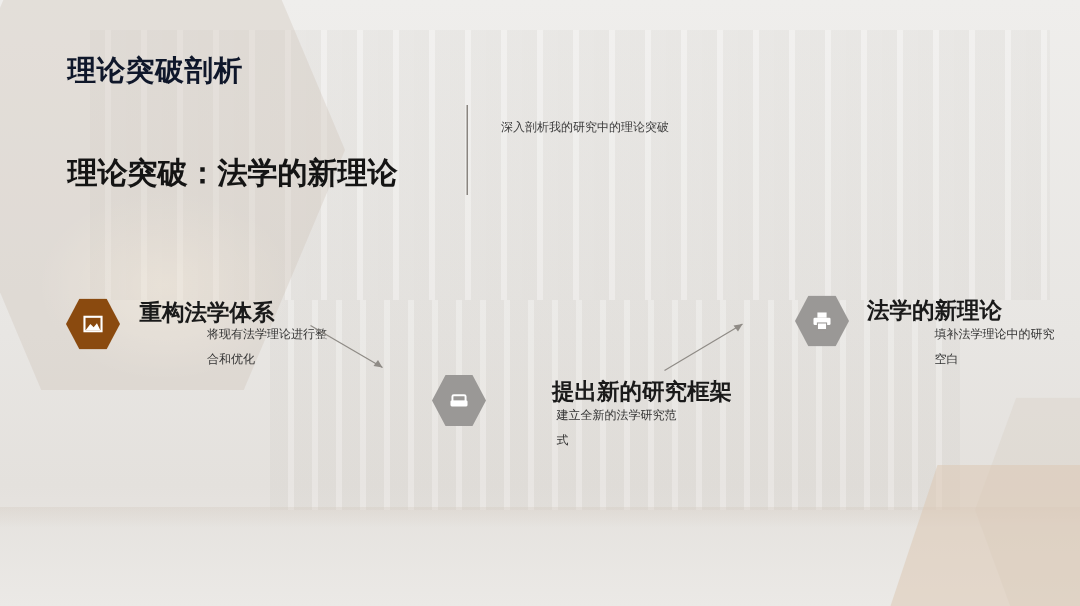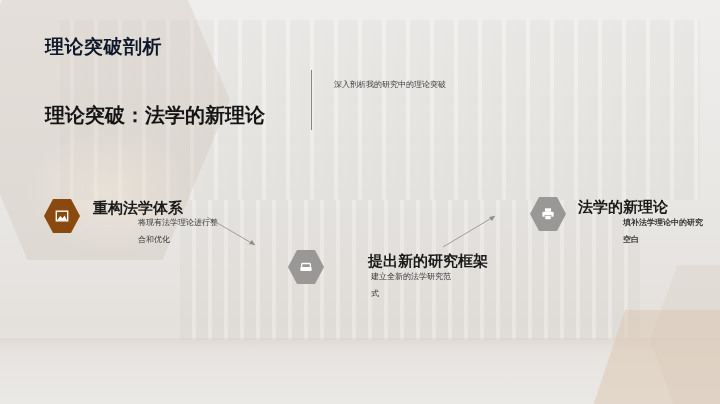--- a/index.html
+++ b/index.html
@@ -133,14 +133,14 @@
 
 <div class="step" style="left:0;top:0;">
   <div class="hex-icon" style="left:530px;top:197px;background:#9a9896;">
     <svg viewBox="0 0 16 16">
       <rect x="4.5" y="1.5" width="7" height="4" fill="#fff"></rect>
       <rect x="1.5" y="5.5" width="13" height="5.5" rx="1" fill="#fff"></rect>
       <rect x="4.5" y="9.5" width="7" height="5" fill="#fff" stroke="#9a9896" stroke-width="0.8"></rect>
     </svg>
   </div>
   <div class="step-title" style="left:578px;top:198px;">法学的新理论</div>
-  <div class="step-text" style="left:578px;top:214px;width:84px;font-weight:bold;">填补法学理论中的研究空白</div>
+  <div class="step-text" style="left:578px;top:214px;width:84px;">填补法学理论中的研究空白</div>
 </div>
 
 </body></html>

